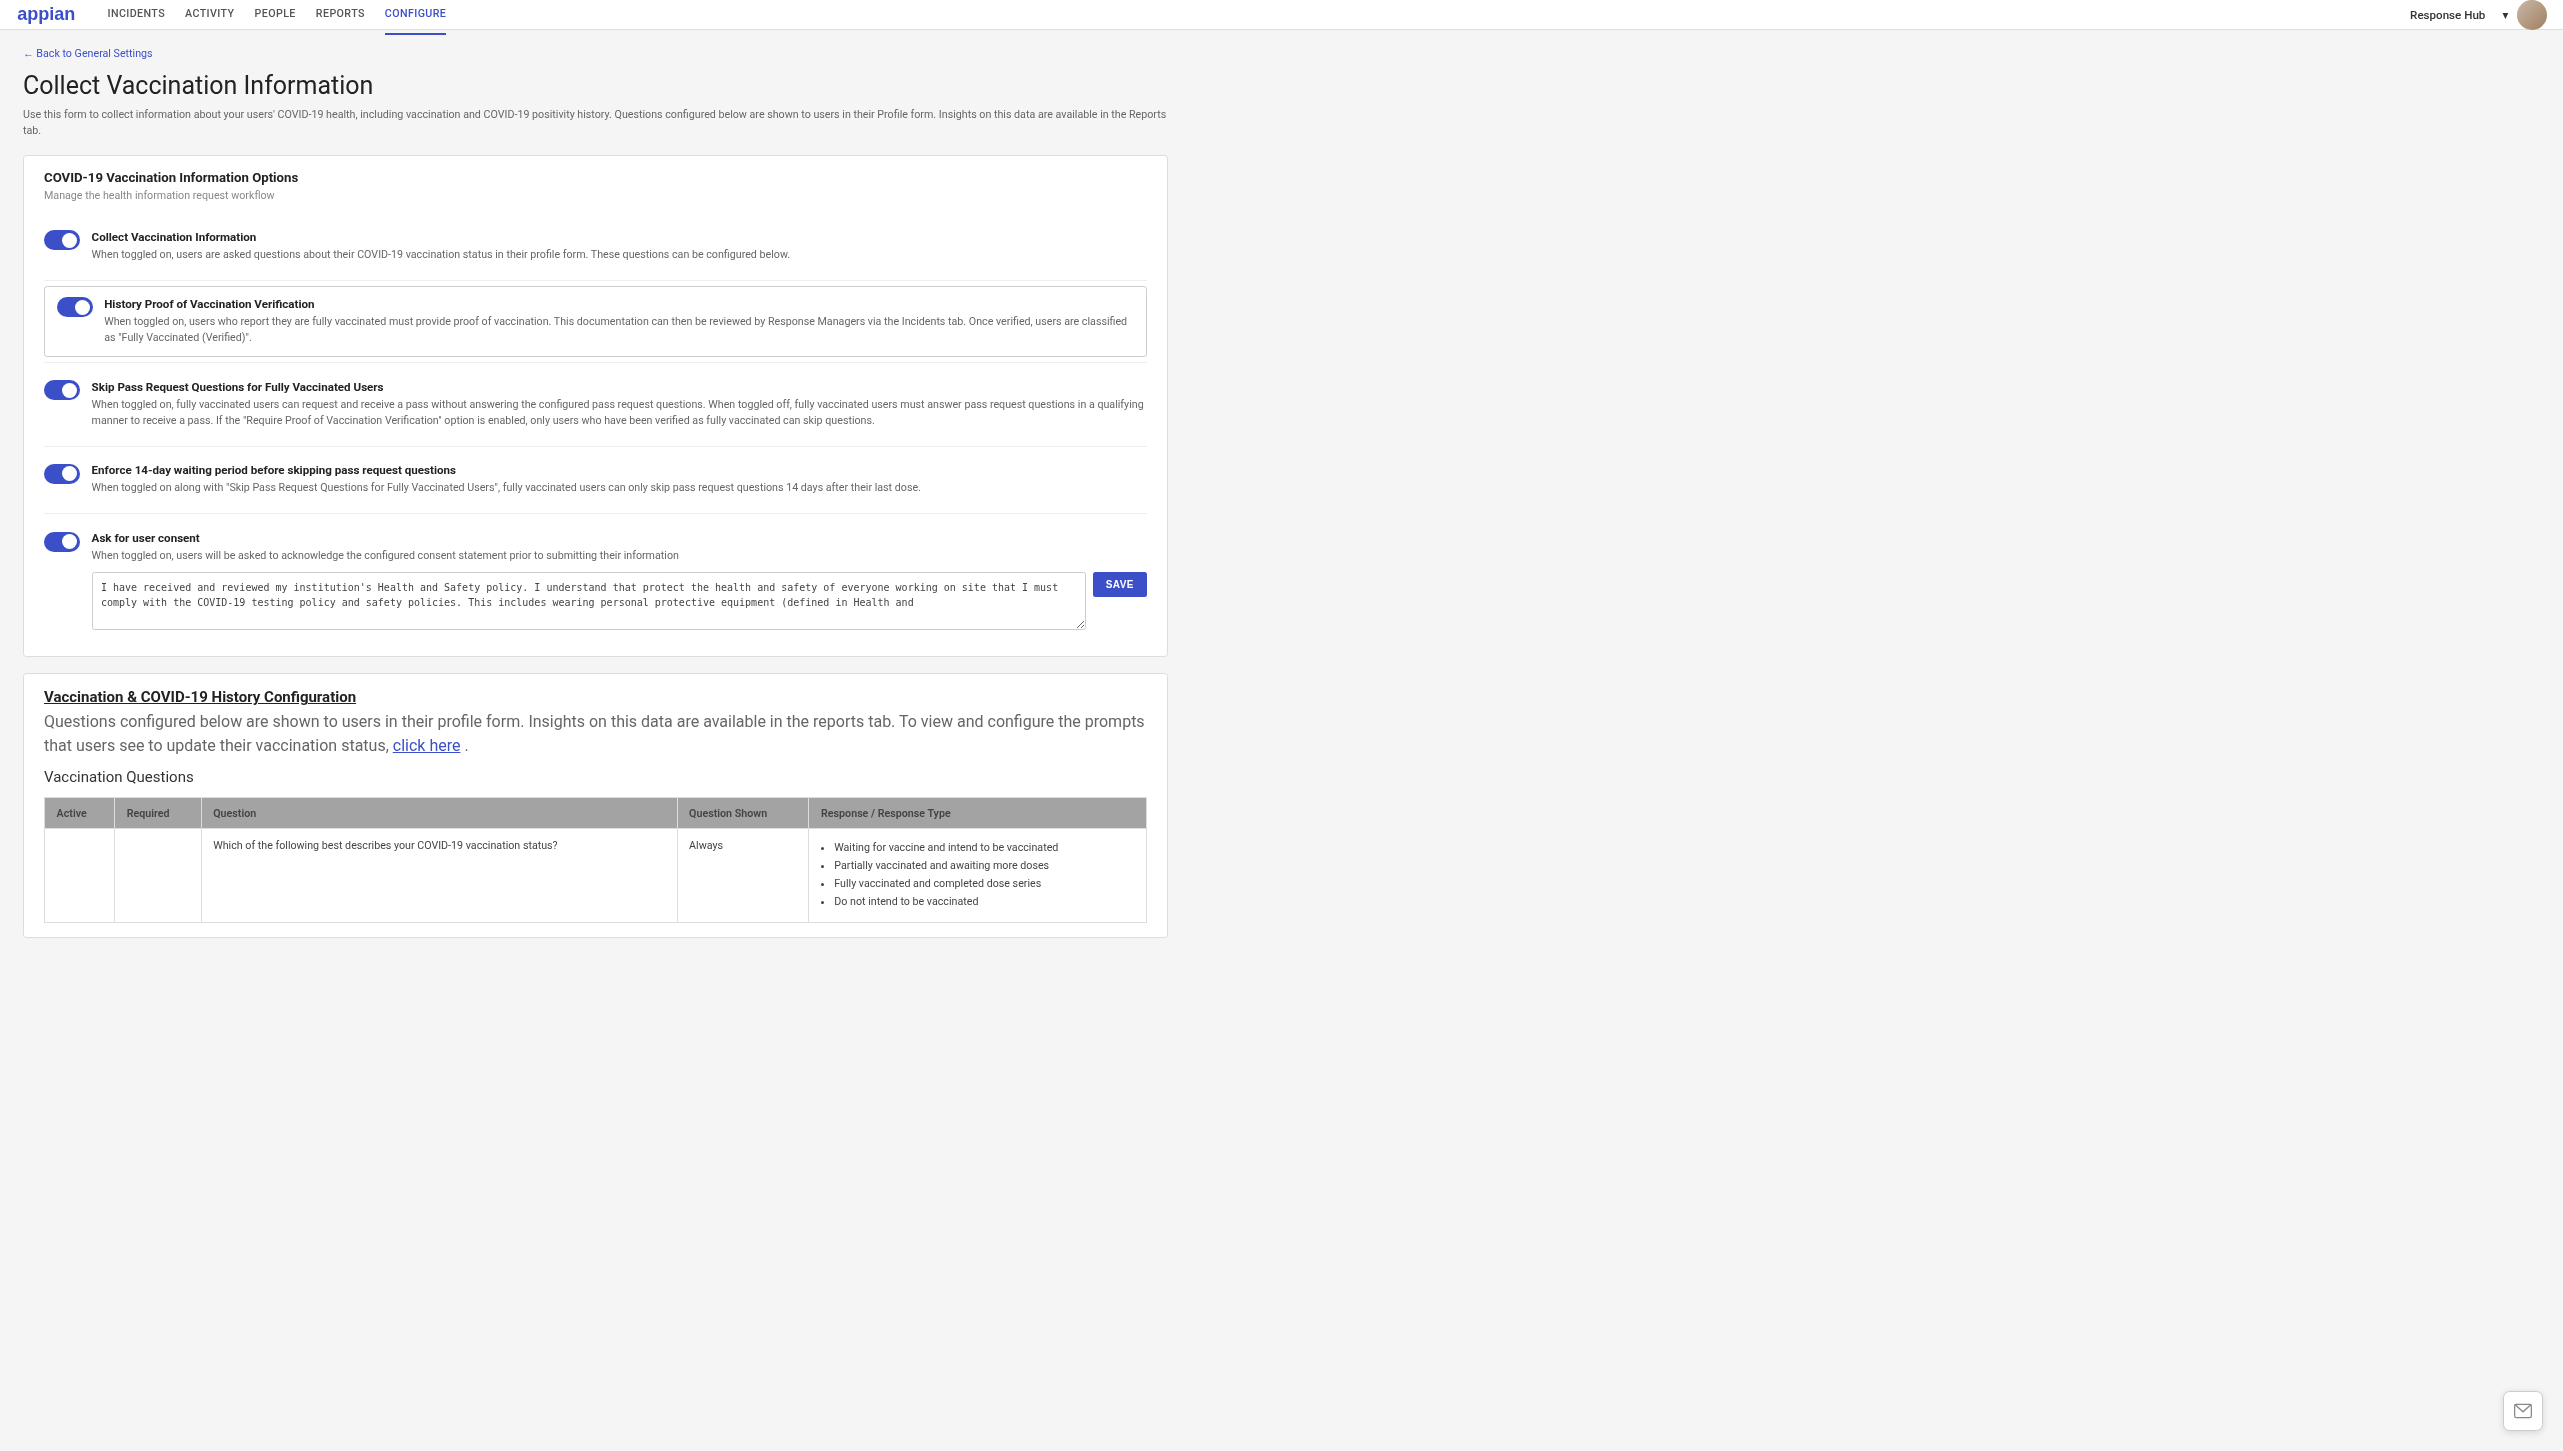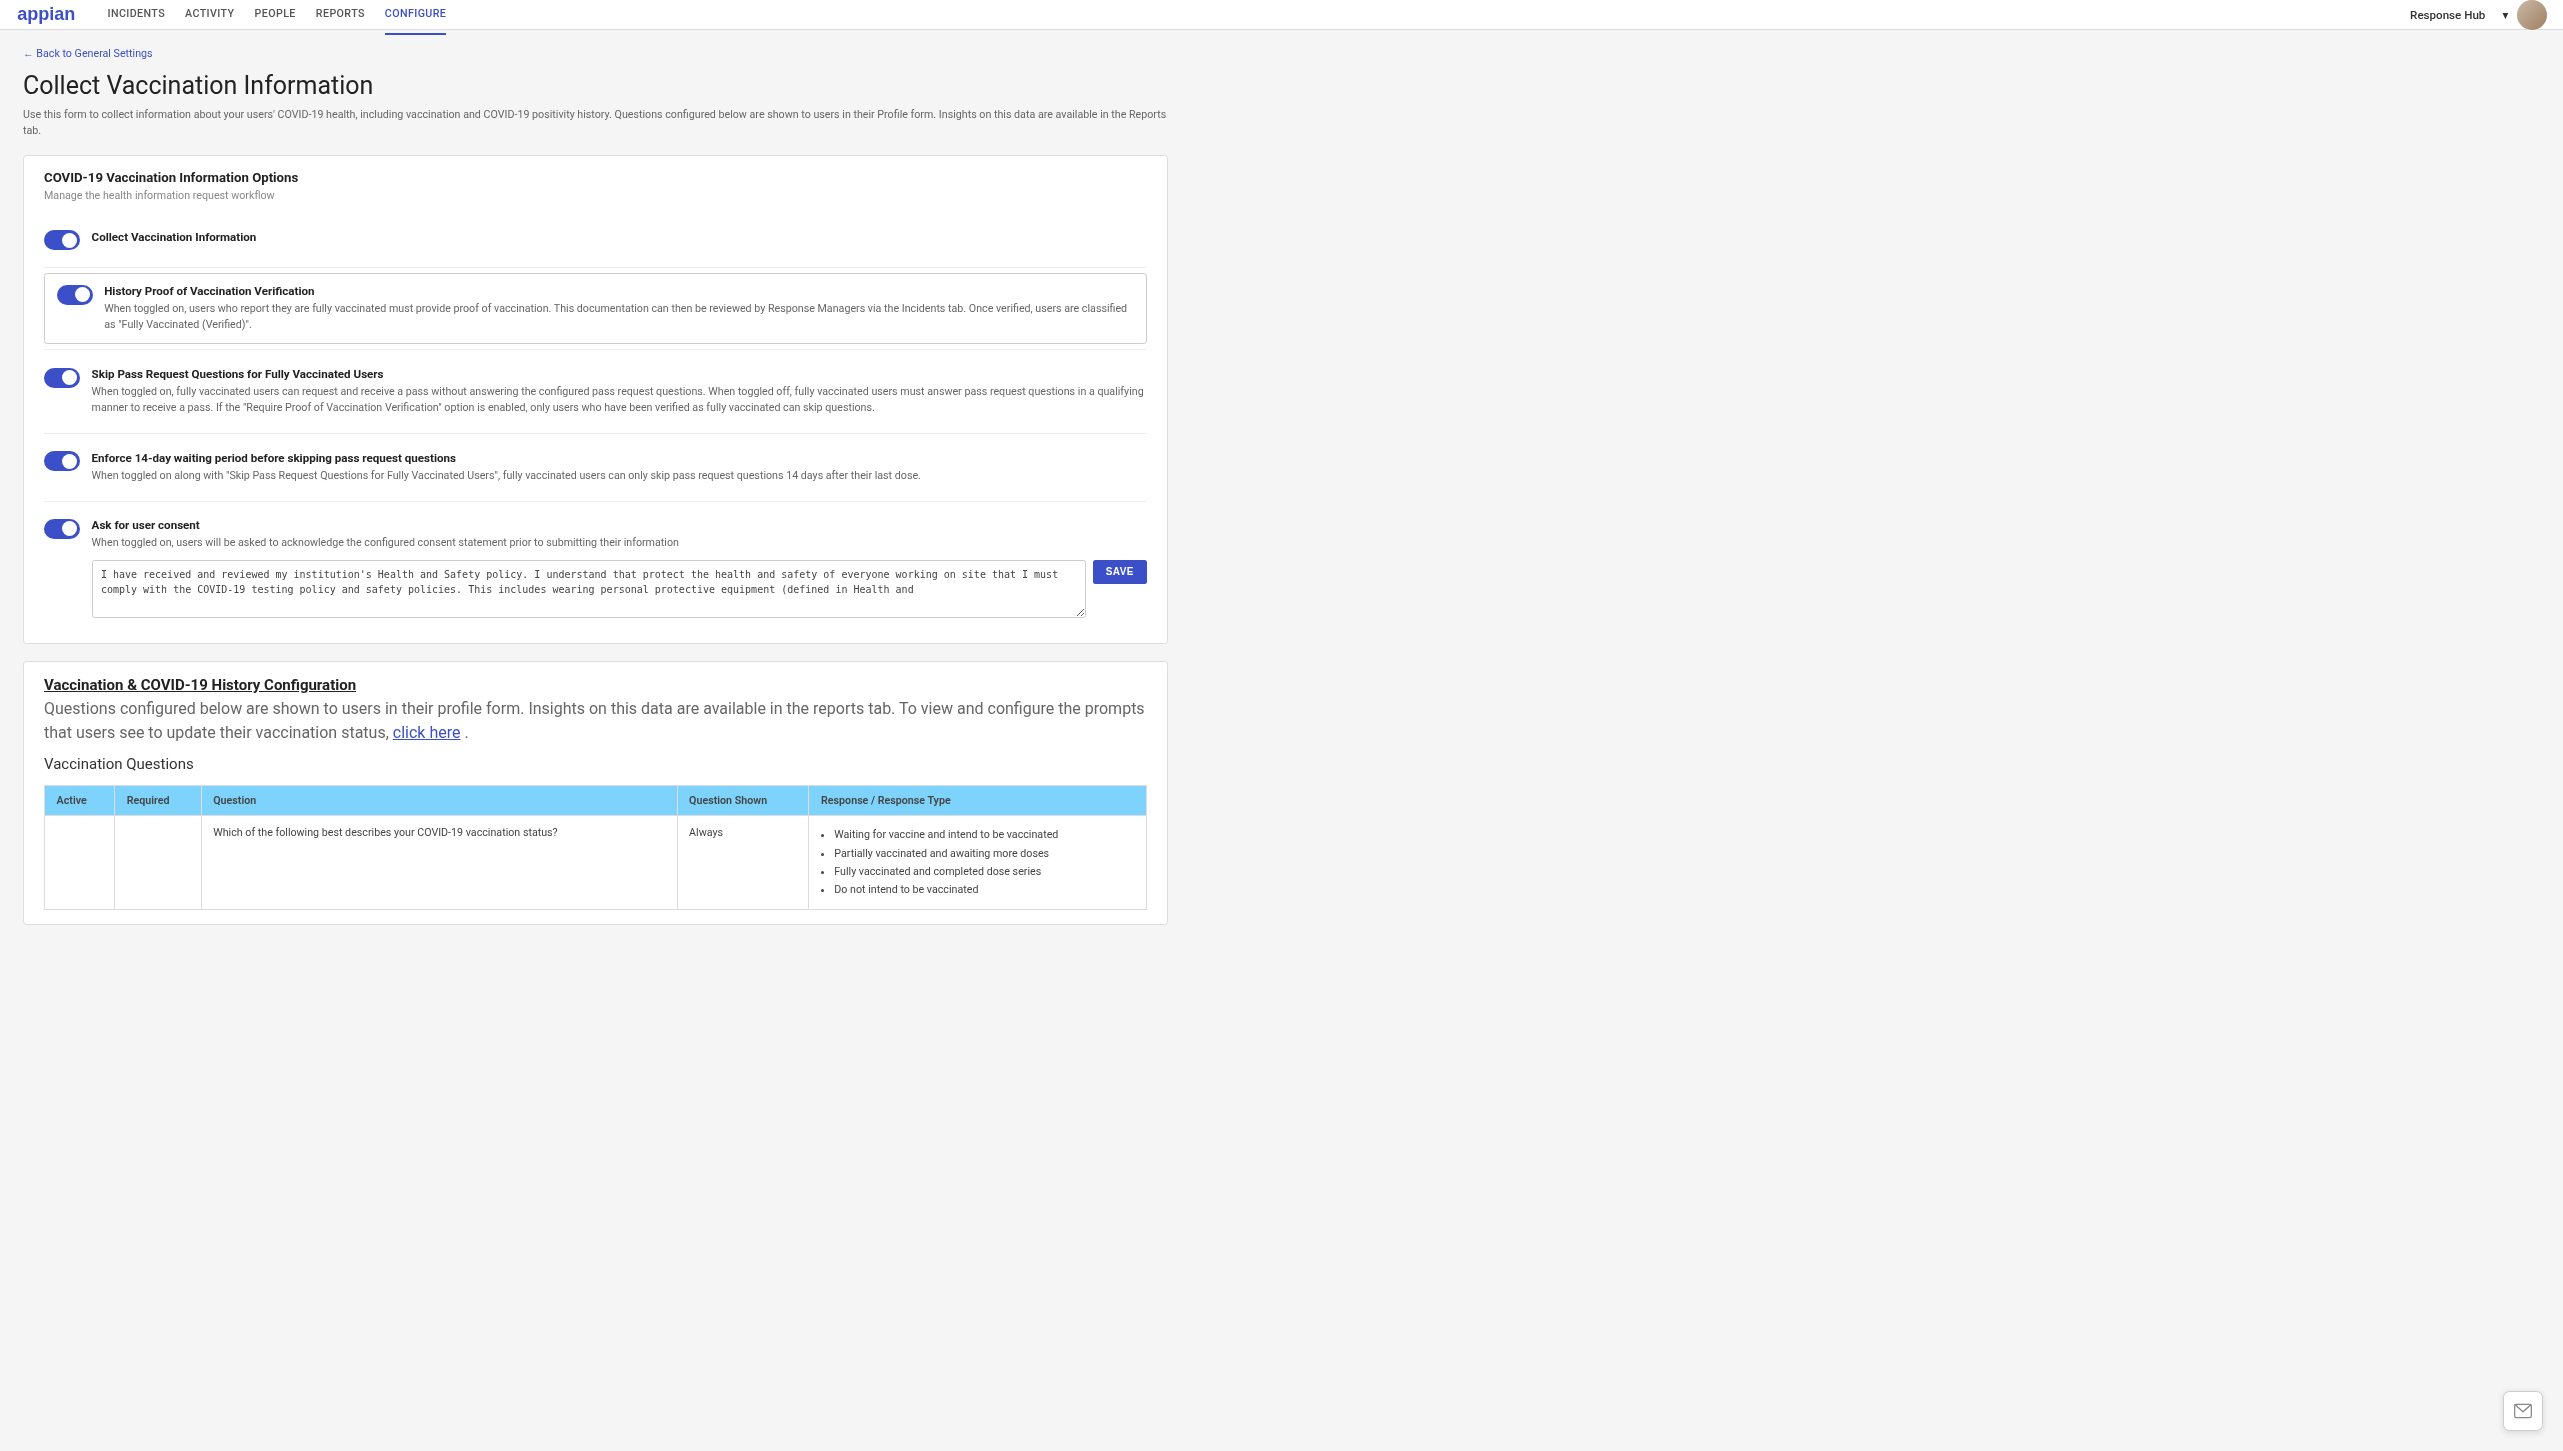--- a/index.html
+++ b/index.html
@@ -251,21 +251,21 @@
       font-weight: 400;
       color: #333;
       margin-bottom: 11.6px;
     }
     .questions-table {
       width: 100%;
       border-collapse: collapse;
       border: 0.8px solid #ddd;
     }
     .questions-table th {
-      background: #7dd3fc;
+      background: #a3a3a3;
       font-size: 10.7px;
       font-weight: 600;
       color: #444;
       padding: 8.3px 11.6px;
       text-align: left;
       border-bottom: 0.8px solid #ddd;
       border-right: 0.8px solid #ddd;
     }
     .questions-table th:last-child {
       border-right: none;
@@ -351,20 +351,21 @@
     <div class="section-title">COVID-19 Vaccination Information Options</div>
     <div class="section-desc">Manage the health information request workflow</div>
 
     <div class="toggle-row">
       <label class="toggle-switch">
         <input type="checkbox" checked="" style="">
         <span class="toggle-slider"></span>
       </label>
       <div class="toggle-label-group">
         <div class="toggle-label">Collect Vaccination Information</div>
+        <div class="toggle-desc">When toggled on, users are asked questions about their COVID-19 vaccination status in their profile form. These questions can be configured below.</div>
       </div>
     </div>
 
     <hr class="divider">
 
     <div class="toggle-row highlighted" style="margin: 0; padding: 10px 11.6px; background:#fff; border:0.8px solid #ccc;">
       <label class="toggle-switch">
         <input type="checkbox" checked="" style="">
         <span class="toggle-slider"></span>
       </label>

